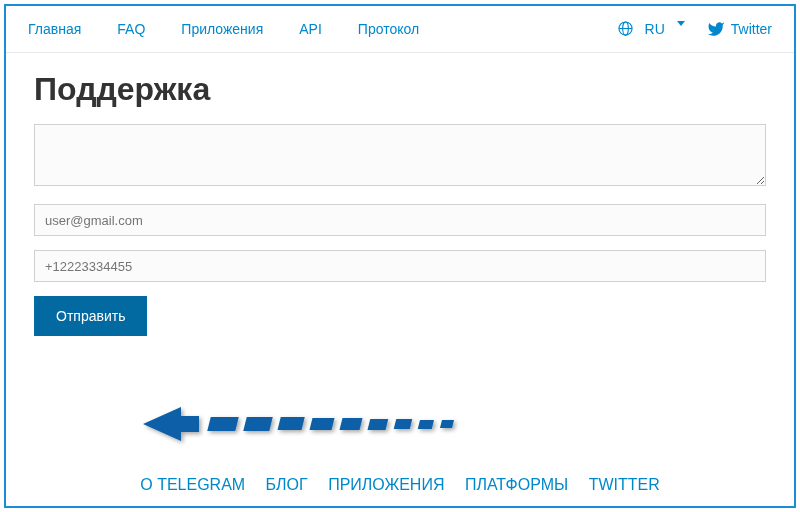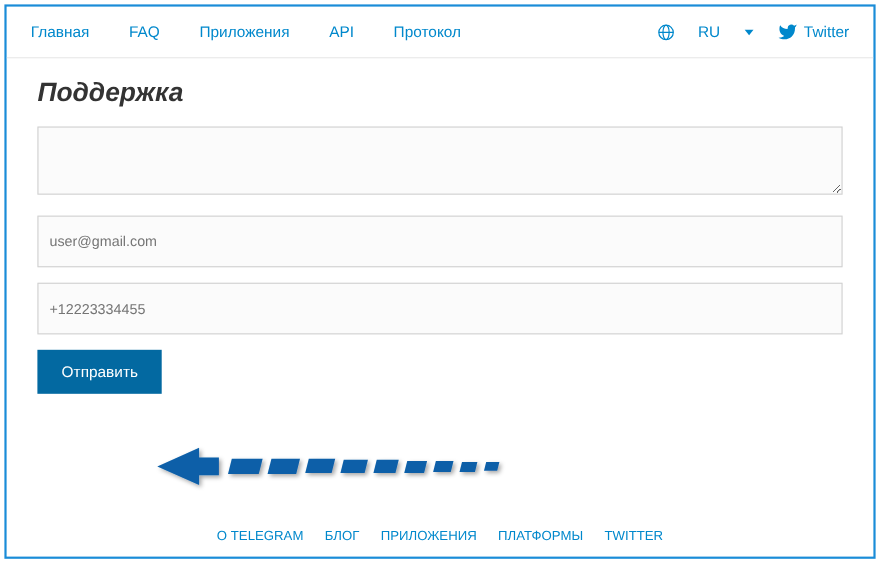--- a/index.html
+++ b/index.html
@@ -22,69 +22,69 @@
     .navbar {
       display: flex;
       align-items: center;
       padding: 14px 22px;
       border-bottom: 1px solid #e8e8e8;
       font-size: 14px;
     }
     .nav-left { display: flex; gap: 36px; }
     .nav-right { margin-left: auto; display: flex; align-items: center; gap: 22px; }
     .nav-link { color: #0088cc; text-decoration: none; cursor: pointer; }
-    .lang-selector { color: #0088cc; display: flex; align-items: center; gap: 22px; cursor: pointer; }
+    .lang-selector { color: #0088cc; display: flex; gap: 12px; cursor: pointer; }
     .twitter-link { color: #0088cc; display: flex; align-items: center; gap: 6px; cursor: pointer; }
     .globe-icon { width: 15px; height: 15px; display: inline-block; }
     .caret-down {
       width: 0; height: 0;
       border-left: 4px solid transparent;
       border-right: 4px solid transparent;
       border-top: 5px solid #0088cc;
       display: inline-block;
     }
     .twitter-icon { width: 18px; height: 18px; display: inline-block; }
     .content { padding: 18px 28px 10px 28px; }
-    .page-title { font-size: 24px; font-weight: bold; color: #333; margin-bottom: 16px; font-style: italic; }
+    .page-title { font-size: 32px; font-weight: bold; color: #333; margin-bottom: 16px; }
     .form-label { font-size: 13px; font-weight: bold; color: #333; margin-bottom: 6px; display: block; }
     .form-textarea {
       width: 100%;
       height: 62px;
       border: 1px solid #d0d0d0;
       background: #fbfbfb;
       padding: 6px;
       font-family: inherit;
       font-size: 13px;
       resize: both;
       margin-bottom: 14px;
     }
     .form-input {
       width: 100%;
-      height: 47px;
+      height: 32px;
       border: 1px solid #d0d0d0;
       background: #fbfbfb;
       padding: 0 10px;
       font-size: 13px;
       color: #999;
       margin-bottom: 14px;
     }
     .submit-btn {
       background: #0369a1;
       color: #fff;
       border: none;
       padding: 12px 22px;
       font-size: 14px;
       cursor: pointer;
     }
     .footer {
       position: absolute;
       bottom: 12px;
       left: 0; right: 0;
       text-align: center;
-      font-size: 12px;
+      font-size: 16px;
     }
     .footer-link {
       color: #0088cc;
       text-decoration: none;
       margin: 0 8px;
       cursor: pointer;
     }
     .annotation-arrow {
       position: absolute;
       left: 135px;

